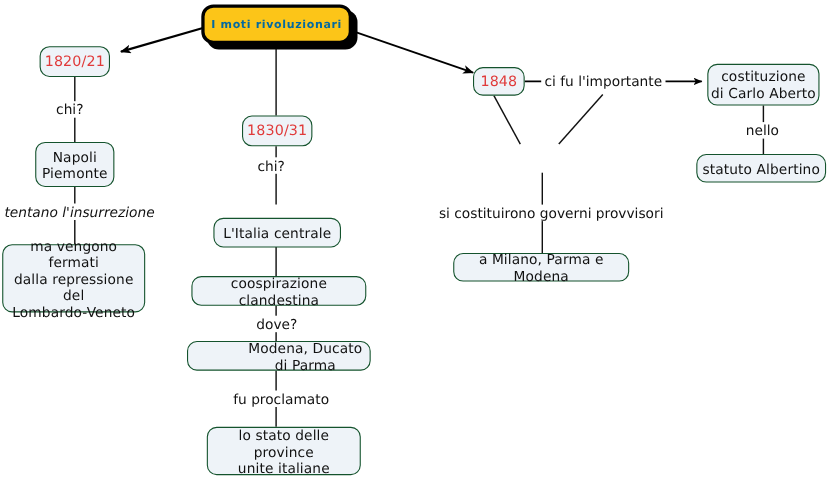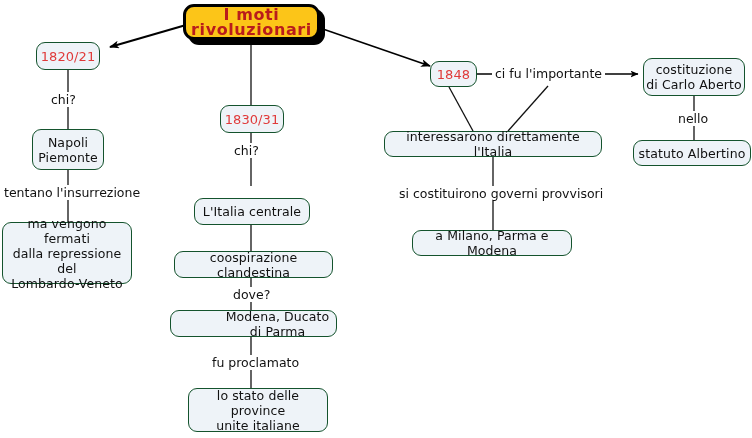--- a/index.html
+++ b/index.html
@@ -39,23 +39,23 @@
     letter-spacing: 0.1px;
     white-space: pre-line;
     z-index: 3;
   }
   .node.root {
     background: #fcc518;
     border: 3px solid #000000;
     border-radius: 11px;
     box-shadow: 5px 5px 0 0 #000000;
     font-weight: bold;
-    font-size: 16px;
+    font-size: 10px;
     letter-spacing: 0.6px;
-    color: #b91c1c;
+    color: #0369a1;
   }
   .node.year {
     color: #e03a3a;
     font-size: 13px;
   }
   .linklabel {
     position: absolute;
     background: #ffffff;
     color: #111111;
     font-size: 12.5px;
@@ -119,32 +119,31 @@
 
   <div class="node" style="left:174px; top:251px; width:159px; height:27px;">coospirazione clandestina</div>
 
   <div class="node" style="left:170px; top:310px; width:167px; height:27px;padding-left:48px;">Modena, Ducato di Parma</div>
 
   <div class="node" style="left:188px; top:388px; width:140px; height:44px;">lo stato delle province
 unite italiane</div>
 
   <div class="node year" style="left:430px; top:61px; width:47px; height:26px;">1848</div>
 
-  <div class="node" style="left:384px; top:131px; width:218px; height:26px;">interessarono direttamente l'Italia</div>
 
   <div class="node" style="left:412px; top:230px; width:160px; height:26px;">a Milano, Parma e Modena</div>
 
   <div class="node" style="left:643px; top:58px; width:102px; height:38px;">costituzione
 di Carlo Aberto</div>
 
   <div class="node" style="left:633px; top:140px; width:118px; height:26px;">statuto Albertino</div>
 
   <div class="linklabel" style="left:48px; top:92px;">chi?</div>
 
-  <div class="linklabel" style="left:1px; top:185px;">tentano l'insurrezione</div>
+  <div class="linklabel" style="left:1px; top:185px;font-style:italic;">tentano l'insurrezione</div>
 
   <div class="linklabel" style="left:231px; top:143px;">chi?</div>
 
   <div class="linklabel" style="left:230px; top:287px;">dove?</div>
 
   <div class="linklabel" style="left:492px; top:66px;">ci fu l'importante</div>
 
   <div class="linklabel" style="left:209px; top:355px;">fu proclamato</div>
 
   <div class="linklabel" style="left:396px; top:186px;">si costituirono governi provvisori</div>

